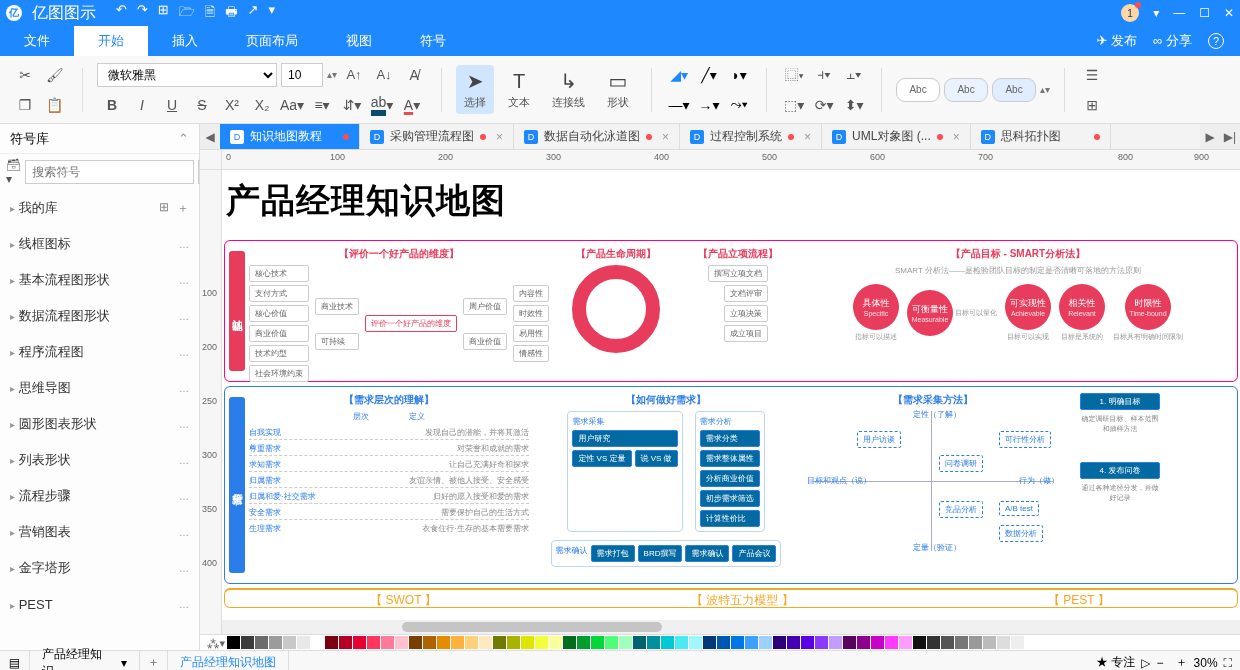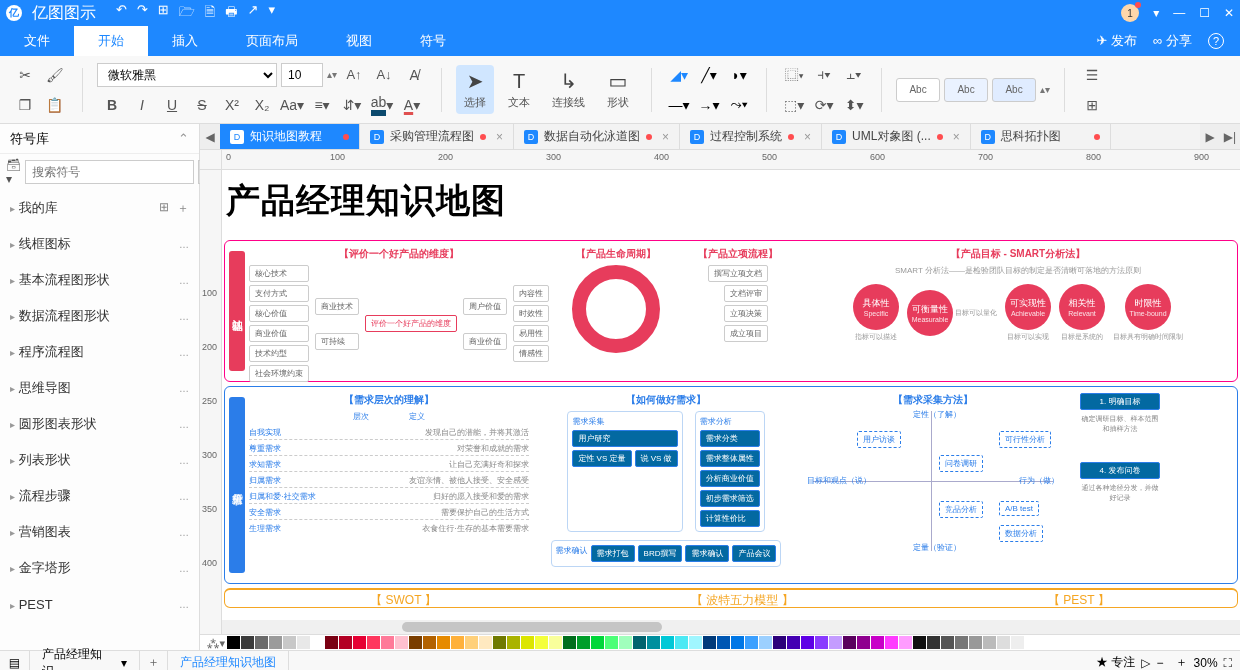--- a/index.html
+++ b/index.html
@@ -30,21 +30,21 @@
 .ribbon .icobtn { width: 26px; height: 26px; display: flex; align-items: center; justify-content: center; cursor: pointer; color: #555; border-radius: 3px; font-size: 14px; }
 .ribbon .vstack { display: flex; flex-direction: column; gap: 4px; }
 .ribbon .hstack { display: flex; gap: 4px; align-items: center; }
 .ribbon select, .ribbon input.num { height: 24px; border: 1px solid #ccc; padding: 0 6px; font-size: 12px; background: #fff; }
 .ribbon select.font { width: 180px; }
 .ribbon input.num { width: 42px; }
 .ribbon .toolcol { display: flex; flex-direction: column; align-items: center; gap: 2px; cursor: pointer; padding: 4px 8px; border-radius: 4px; }
 .ribbon .toolcol.active { background: #d0e6ff; }
 .ribbon .toolcol .ico { font-size: 20px; color: #444; }
 .ribbon .toolcol .lbl { font-size: 11px; color: #555; }
-.ribbon .shapebtn { width: 44px; height: 24px; border: 1px solid #ccc; border-radius: 3px; display: flex; align-items: center; justify-content: center; font-size: 10px; color: #666; cursor: pointer; background: #fff; }
+.ribbon .shapebtn { width: 44px; height: 24px; border: 1px solid #ccc; border-radius: 9px; display: flex; align-items: center; justify-content: center; font-size: 10px; color: #666; cursor: pointer; background: #fff; }
 .ribbon .fillbtn { width: 26px; height: 26px; display: flex; align-items: center; justify-content: center; cursor: pointer; border-radius: 3px; font-size: 14px; }
 .underline-a { text-decoration: underline; text-decoration-color: #e05050; text-decoration-thickness: 3px; }
 
 
 .body { display: flex; height: 526px; }
 .leftpanel { width: 200px; background: #fdfdfd; border-right: 1px solid #ddd; display: flex; flex-direction: column; }
 .leftpanel .hdr { height: 30px; display: flex; align-items: center; justify-content: space-between; padding: 0 10px; font-size: 13px; border-bottom: 1px solid #eee; }
 .leftpanel .search { padding: 6px; display: flex; gap: 4px; align-items: center; }
 .leftpanel .search .libicon { width: 24px; height: 24px; display: flex; align-items: center; justify-content: center; color: #555; }
 .leftpanel .search input { flex: 1; height: 24px; border: 1px solid #ccc; padding: 0 6px; font-size: 12px; }
@@ -376,21 +376,21 @@
       <div class="corner"></div>
       <div class="hruler">
         <span class="tick" style="left:4px">0</span>
         <span class="tick" style="left:108px">100</span>
         <span class="tick" style="left:216px">200</span>
         <span class="tick" style="left:324px">300</span>
         <span class="tick" style="left:432px">400</span>
         <span class="tick" style="left:540px">500</span>
         <span class="tick" style="left:648px">600</span>
         <span class="tick" style="left:756px">700</span>
-        <span class="tick" style="left:864px">800</span>
+        <span class="tick" style="left:896px">800</span>
         <span class="tick" style="left:972px">900</span>
       </div>
     </div>
     <div class="canvasrow">
       <div class="vruler">
         <span class="tick" style="top:118px">100</span>
         <span class="tick" style="top:172px">200</span>
         <span class="tick" style="top:226px">250</span>
         <span class="tick" style="top:280px">300</span>
         <span class="tick" style="top:334px">350</span>

